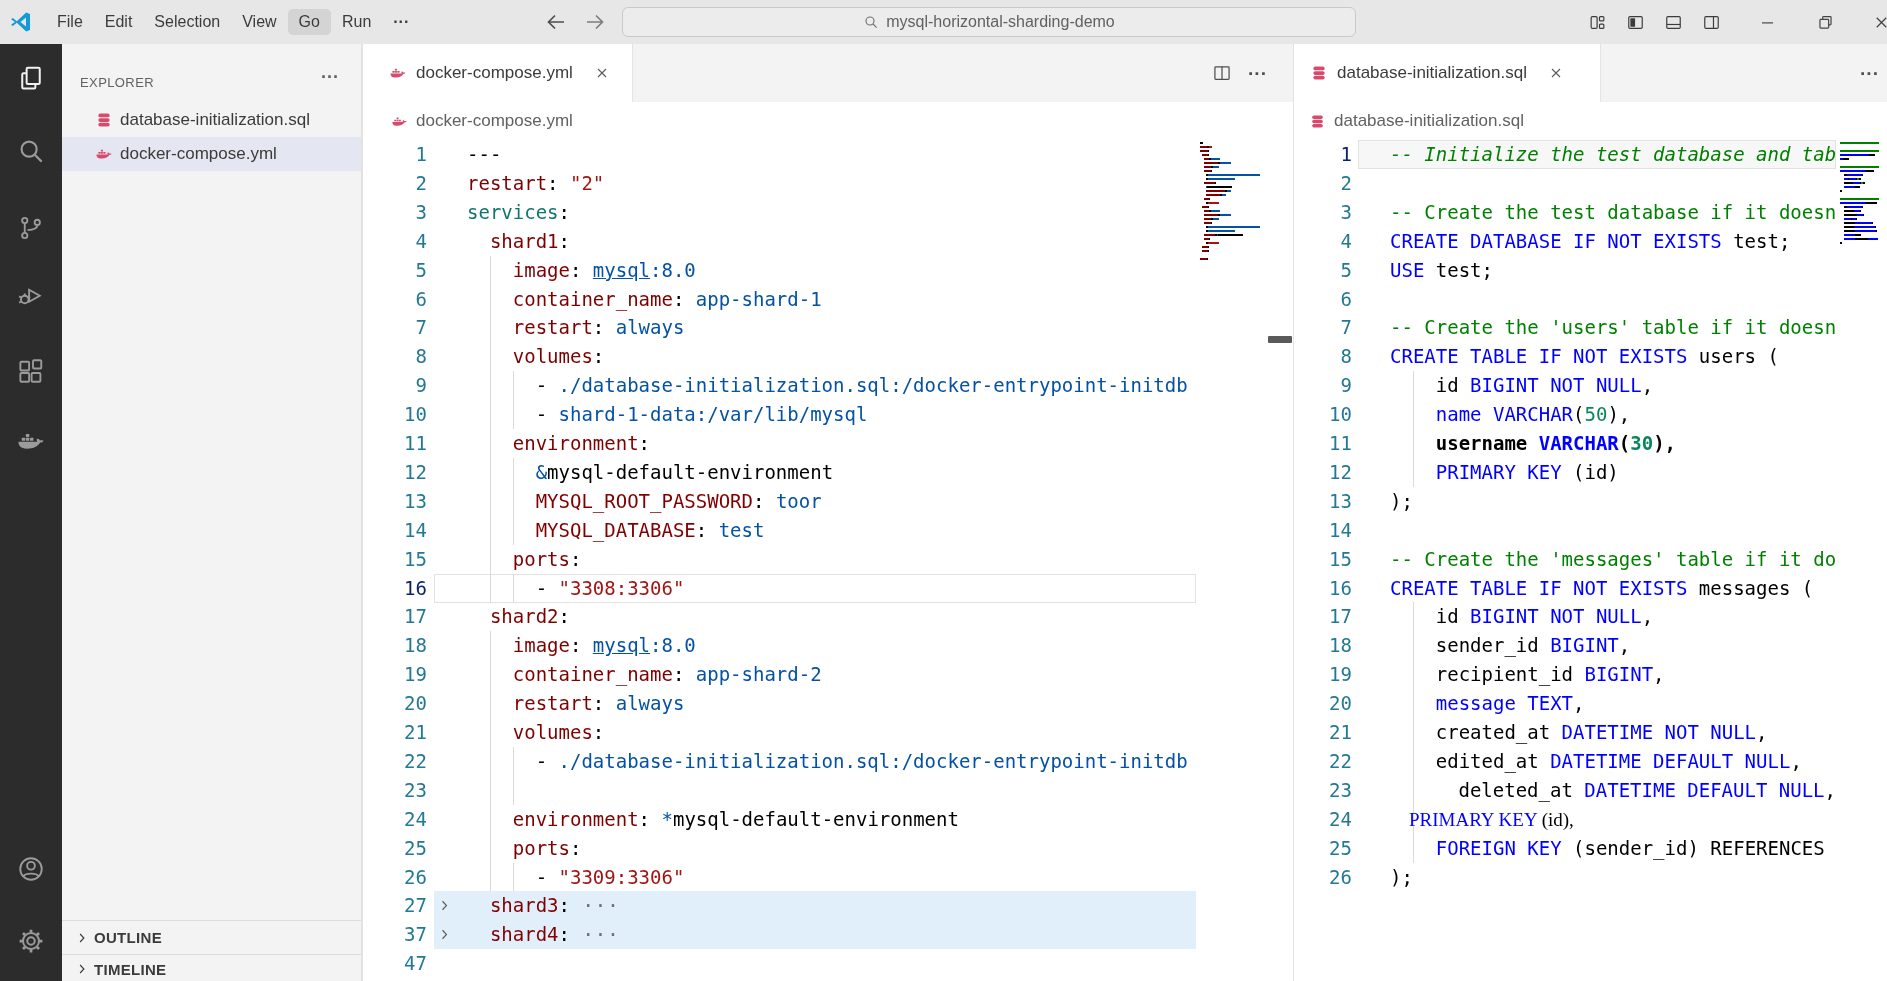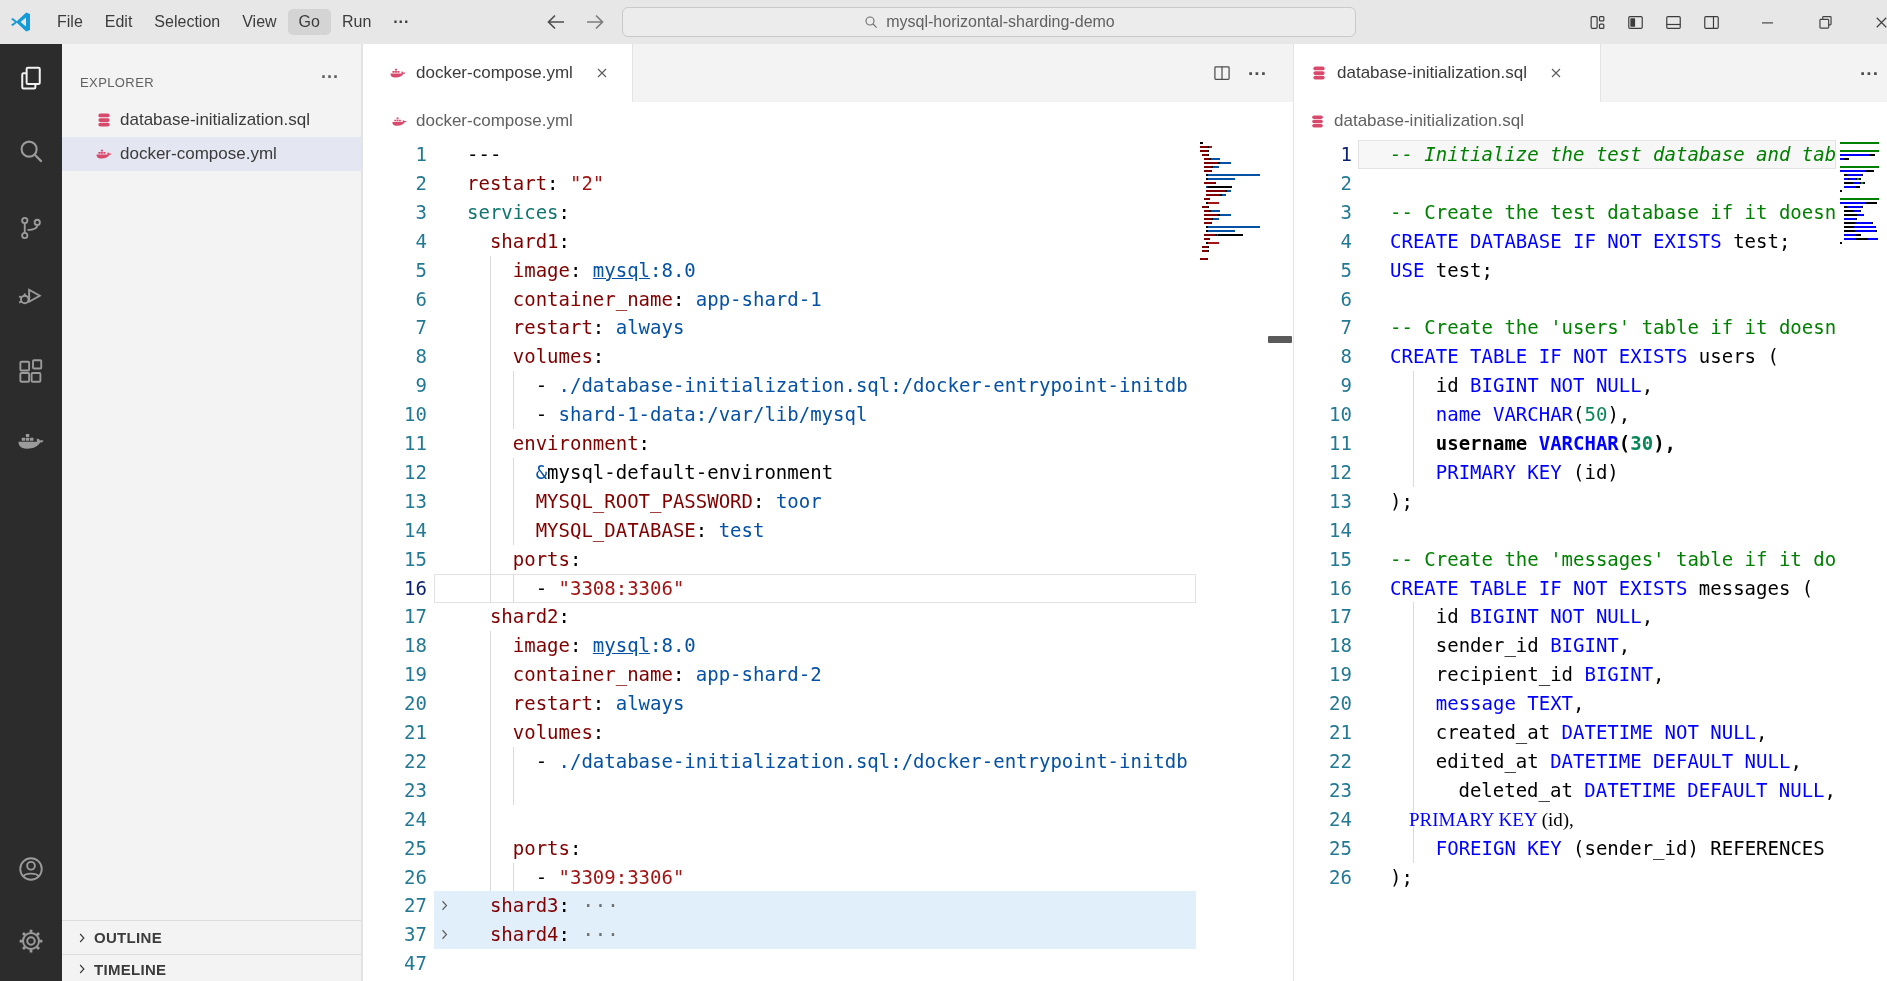--- a/index.html
+++ b/index.html
@@ -369,20 +369,21 @@
       <div class="codeline mono" style="left: 467px; top: 718px; width: 729px; pointer-events: auto;"><span style="color: rgb(128, 0, 0);">    volumes</span><span style="color: rgb(0, 0, 0);">:</span></div>
       <div class="linenum mono" style="left: 366px; top: 746.9px; width: 61px;">22</div>
       <div class="guide" style="left: 489.88px; top: 746.9px;"></div>
       <div class="guide" style="left: 512.76px; top: 746.9px;"></div>
       <div class="codeline mono" style="left: 467px; top: 746.9px; width: 729px; pointer-events: auto;"><span style="color: rgb(0, 0, 0);">      - </span><span style="color: rgb(4, 81, 165);">./database-initialization.sql:/docker-entrypoint-initdb</span></div>
       <div class="linenum mono" style="left: 366px; top: 775.8px; width: 61px;">23</div>
       <div class="guide" style="left: 489.88px; top: 775.8px;"></div>
       <div class="guide" style="left: 512.76px; top: 775.8px;"></div>
       <div class="linenum mono" style="left: 366px; top: 804.7px; width: 61px;">24</div>
       <div class="guide" style="left: 489.88px; top: 804.7px;"></div>
+      <div class="codeline mono" style="left: 467px; top: 804.7px; width: 729px; pointer-events: auto;"><span style="color: rgb(128, 0, 0);">    environment</span><span style="color: rgb(0, 0, 0);">: </span><span style="color: rgb(4, 81, 165);">*</span><span style="color: rgb(0, 0, 0);">mysql-default-environment</span></div>
       <div class="linenum mono" style="left: 366px; top: 833.6px; width: 61px;">25</div>
       <div class="guide" style="left: 489.88px; top: 833.6px;"></div>
       <div class="codeline mono" style="left: 467px; top: 833.6px; width: 729px; pointer-events: auto;"><span style="color: rgb(128, 0, 0);">    ports</span><span style="color: rgb(0, 0, 0);">:</span></div>
       <div class="linenum mono" style="left: 366px; top: 862.5px; width: 61px;">26</div>
       <div class="guide" style="left: 489.88px; top: 862.5px;"></div>
       <div class="guide" style="left: 512.76px; top: 862.5px;"></div>
       <div class="codeline mono" style="left: 467px; top: 862.5px; width: 729px; pointer-events: auto;"><span style="color: rgb(0, 0, 0);">      - </span><span style="color: rgb(163, 21, 21);">"3309:3306"</span></div>
       <div class="fold-bg" style="left: 434px; top: 891.4px; width: 762px;"></div>
       <div class="linenum mono" style="left: 366px; top: 891.4px; width: 61px;">27</div>
       <div class="fold-chev" style="left: 436px; top: 897.4px; pointer-events: auto;"><svg viewBox="0 0 24 24">

